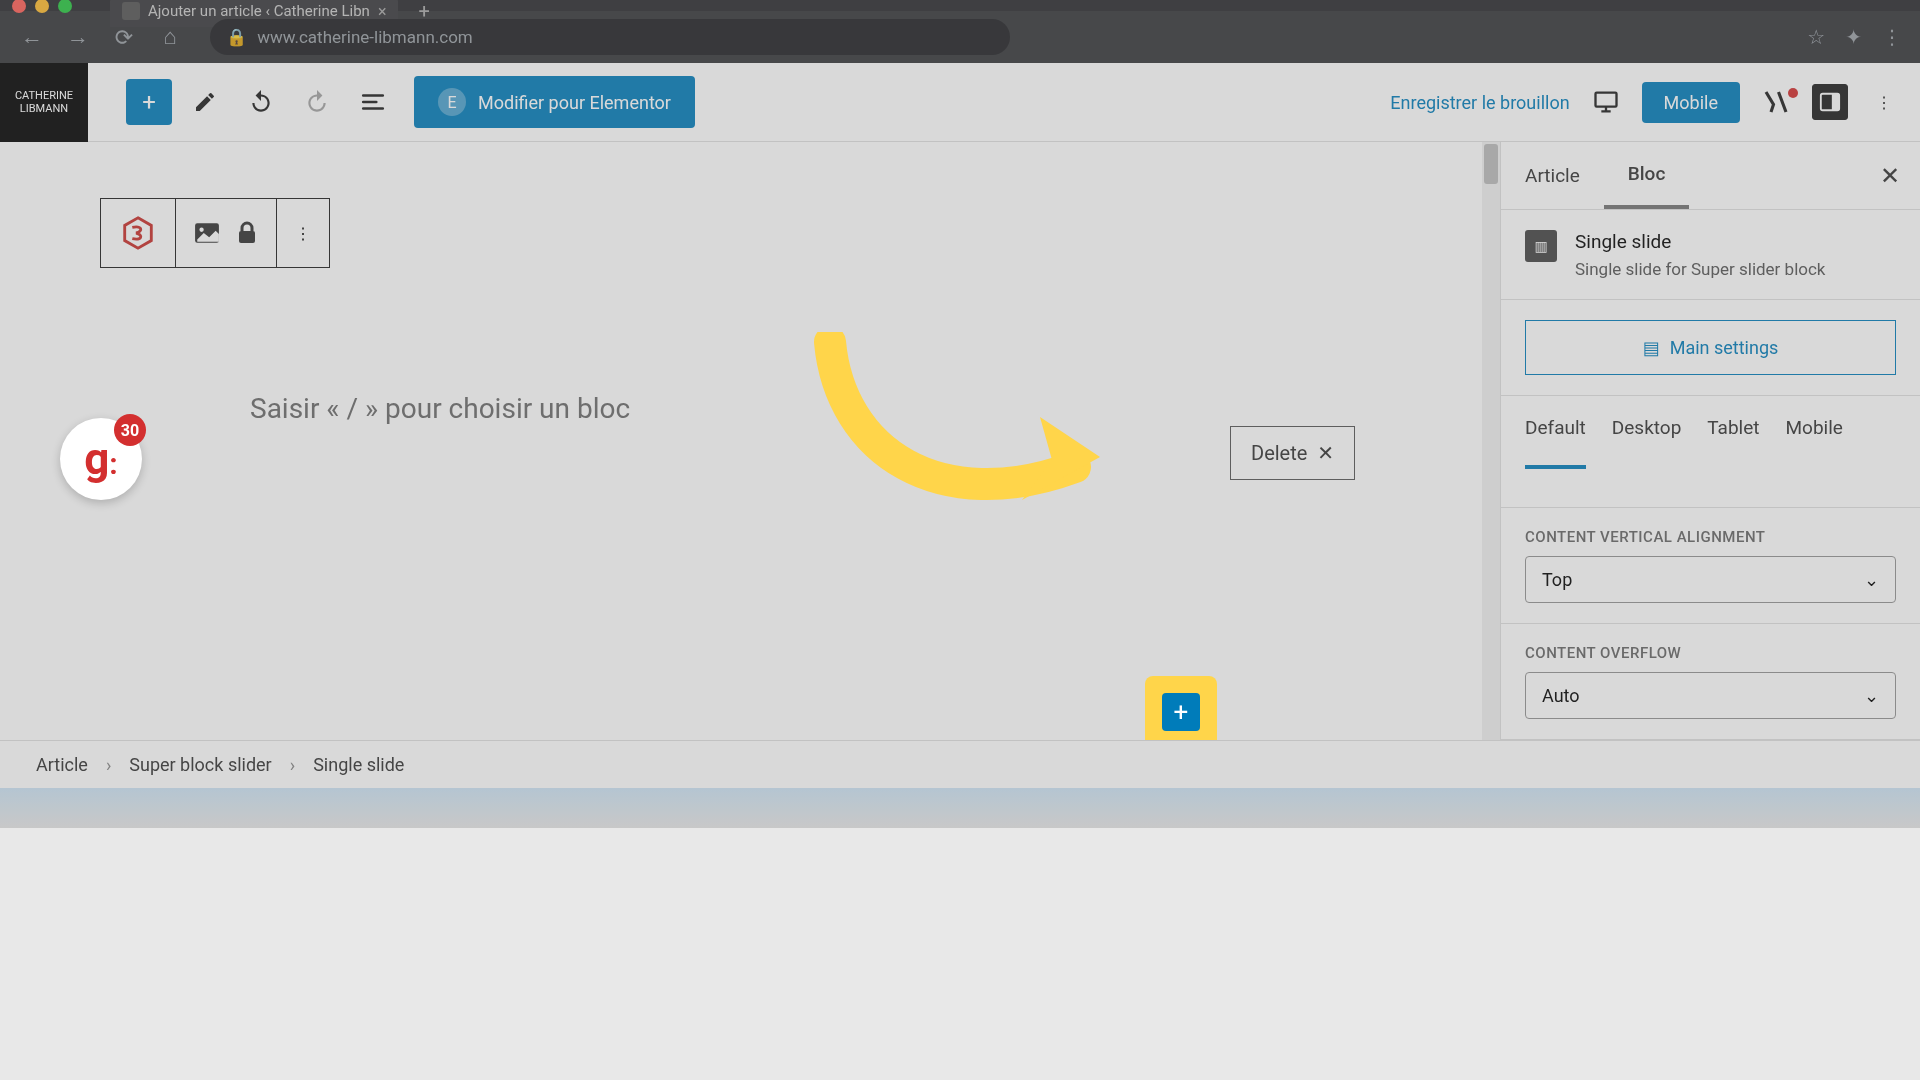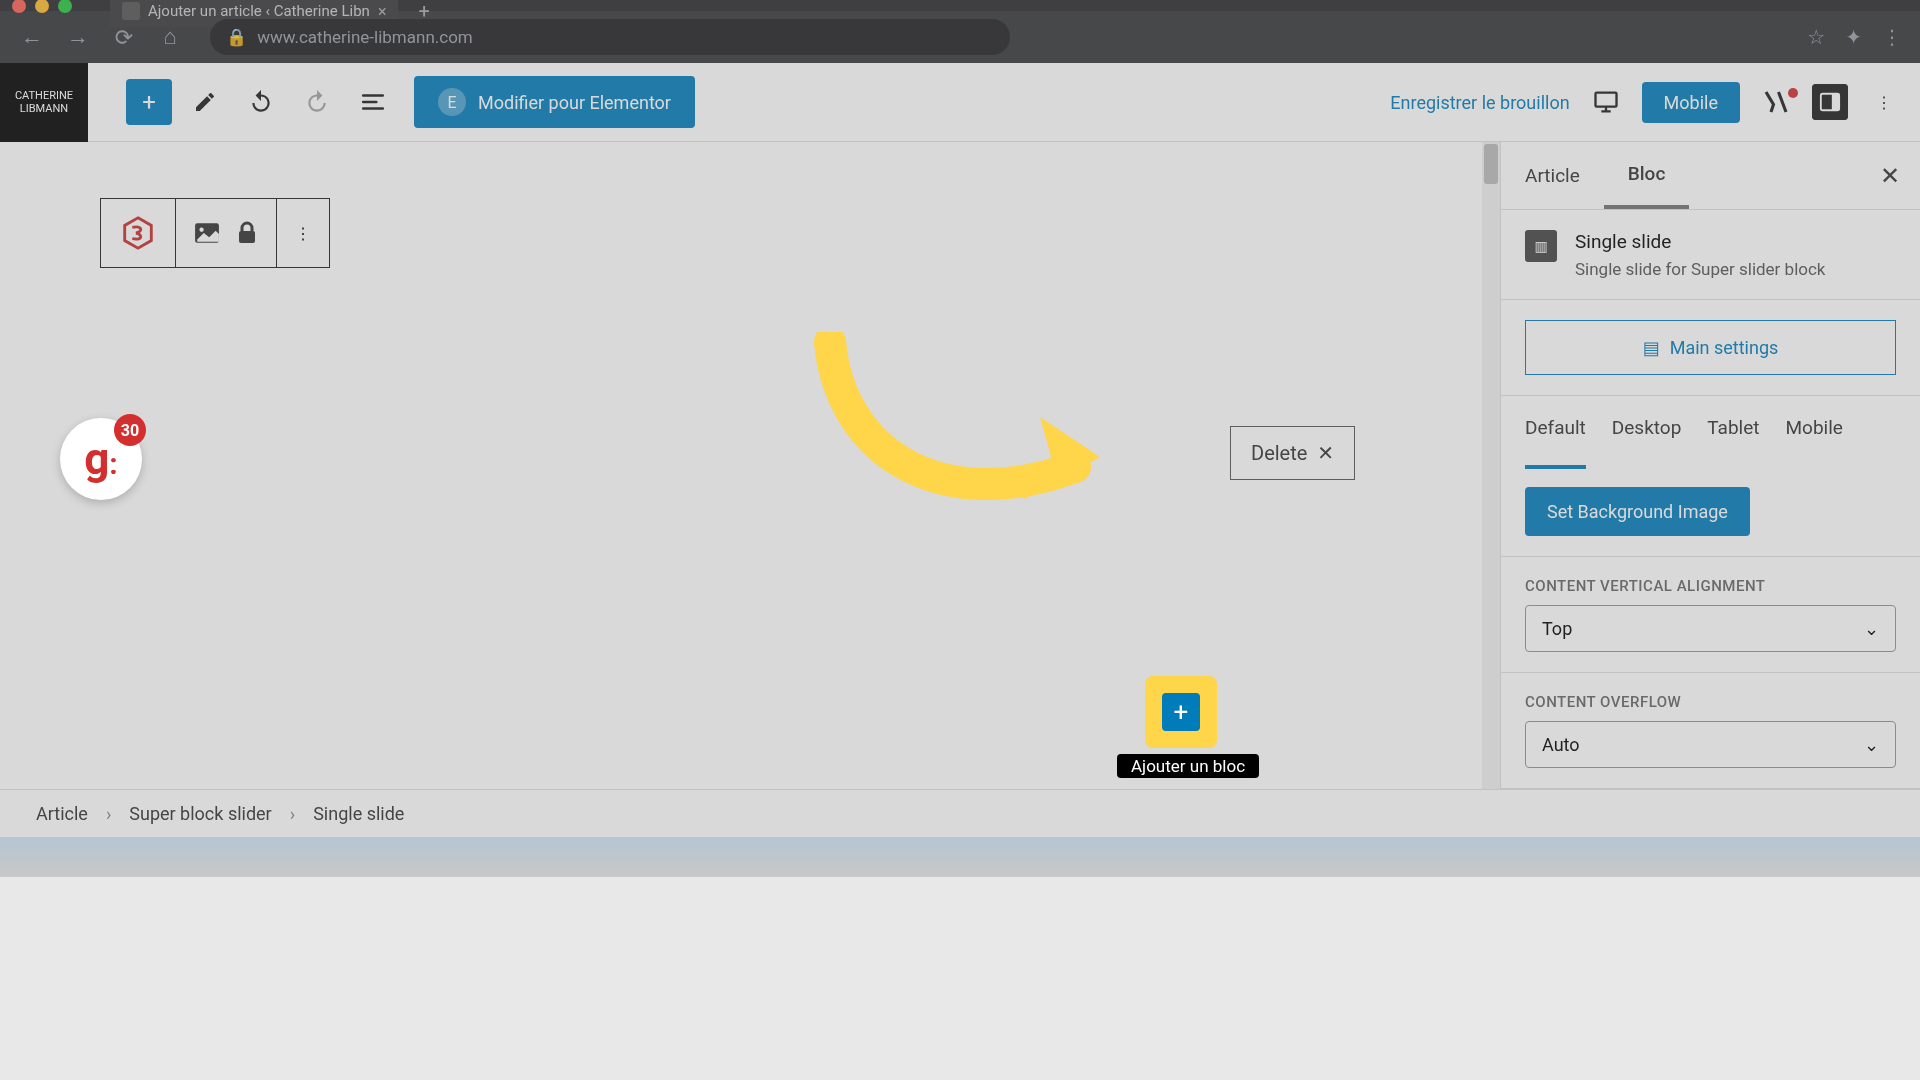--- a/index.html
+++ b/index.html
@@ -219,20 +219,21 @@
         <svg width="22" height="24" viewBox="0 0 20 24">
               <rect x="2" y="10" width="16" height="12" rx="2" fill="#333"></rect>
               <path d="M5 10 V7 a5 5 0 0 1 10 0 V10" stroke="#333" stroke-width="3" fill="none"></path>
             </svg>
       </div>
       <div class="bt-cell">
         <span>⋮</span>
       </div>
     </div>
 
+    <div class="placeholder-text">Saisir « / » pour choisir un bloc</div>
 
     <div class="delete-btn">
       <span>Delete</span>
       <span>✕</span>
     </div>
 
     <svg class="arrow-svg no-dim" viewBox="0 0 320 230">
       <path d="M30 10 C 40 120, 140 185, 275 135" stroke="#ffd54a" stroke-width="32" fill="none" stroke-linecap="round"></path>
       <path d="M300 125 L240 85 L252 128 L222 168 Z" fill="#ffd54a"></path>
     </svg>
@@ -278,21 +279,20 @@
         <span>Main settings</span>
       </div>
     </div>
     <div class="sb-section">
       <div class="device-tabs">
         <div class="device-tab active">Default</div>
         <div class="device-tab">Desktop</div>
         <div class="device-tab">Tablet</div>
         <div class="device-tab">Mobile</div>
       </div>
-      <div class="set-bg-btn">Set Background Image</div>
     </div>
     <div class="sb-section">
       <div class="sb-label">CONTENT VERTICAL ALIGNMENT</div>
       <div class="sb-select">
         <span>Top</span>
         <span>⌄</span>
       </div>
     </div>
     <div class="sb-section">
       <div class="sb-label">CONTENT OVERFLOW</div>

